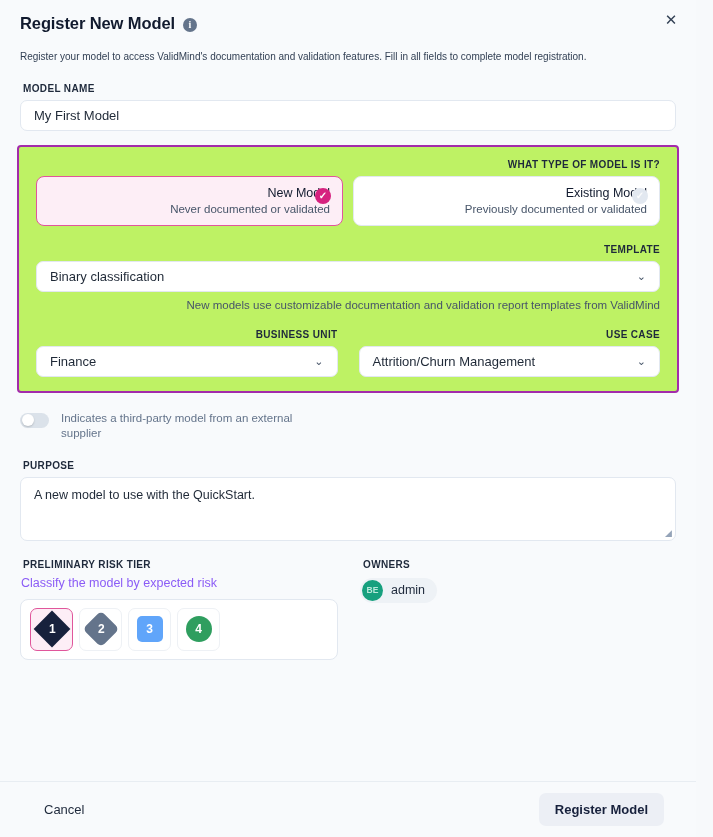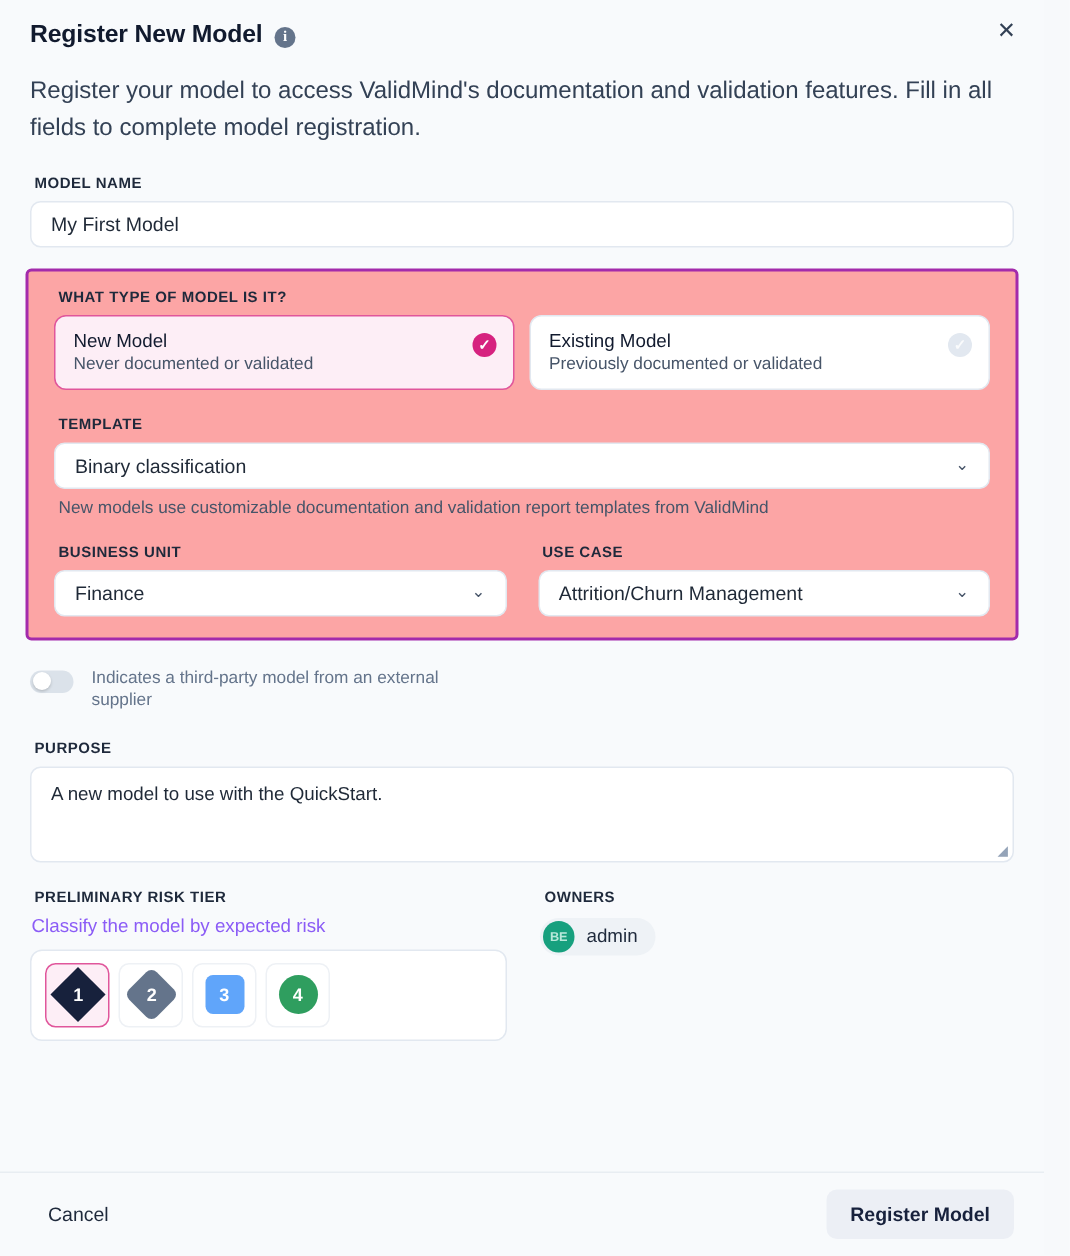--- a/index.html
+++ b/index.html
@@ -34,21 +34,21 @@
   }
   .close-btn {
     position: absolute; top: 7px; right: 12px;
     width: 26px; height: 26px; border: 0; background: transparent;
     color: #334155; font-size: 15px; cursor: pointer;
     display: flex; align-items: center; justify-content: center;
     border-radius: 5px;
   }
   .intro {
     margin: 16px 20px 0 20px;
-    font-size: 16px; line-height: 1.55; color: #334155;
+    font-size: 10px; line-height: 1.55; color: #334155;
     max-width: 660px;
   }
 
   
   .body { flex: 1; padding: 0 17px; position: relative; }
 
   .label {
     font-size: 10px; font-weight: bold; letter-spacing: 0.35px;
     color: #1e293b; text-transform: uppercase;
     margin: 0 0 6px 3px;
@@ -78,21 +78,22 @@
     color: #94a3b8; font-size: 9px; line-height: 1;
     transform: rotate(0deg);
   }
 
   
   .highlight-box {
     margin: 14px 0 16px 0;
     border: 2.5px solid #a32bab;
     border-radius: 4px;
     padding: 8px 14px 14px 14px;
-    background: #fca5a5;
+    background: #bef264;
+    text-align: right;
   }
   .highlight-box .field-block:first-child { margin-top: 4px; }
 
   
   .cards { display: flex; gap: 10px; }
   .card {
     flex: 1; border-radius: 8px; padding: 9px 12px 10px 12px;
     position: relative; cursor: pointer; min-height: 48px;
     border: 1px solid #e2e8f0; background: #fff;
   }
@@ -175,21 +176,21 @@
     background: #17a07e; color: #b8e8da;
     font-size: 8.5px; font-weight: bold;
     display: flex; align-items: center; justify-content: center;
   }
   .owner-name { font-size: 12.5px; color: #1e293b; }
 
   
   .footer {
     height: 56px; border-top: 1px solid #e8edf2;
     display: flex; align-items: center; justify-content: space-between;
-    padding: 0 20px; background: #f8fafc;
+    padding: 0 32px; background: #f8fafc;
   }
   .btn-cancel {
     background: transparent; border: 0; font-size: 13px; color: #1e293b;
     cursor: pointer; padding: 7px 12px; border-radius: 6px;
     font-family: "Liberation Sans", sans-serif;
   }
   .btn-primary {
     background: #eceff5; border: 0; border-radius: 7px;
     font-size: 13px; font-weight: bold; color: #17213c;
     padding: 9px 16px; cursor: pointer;

